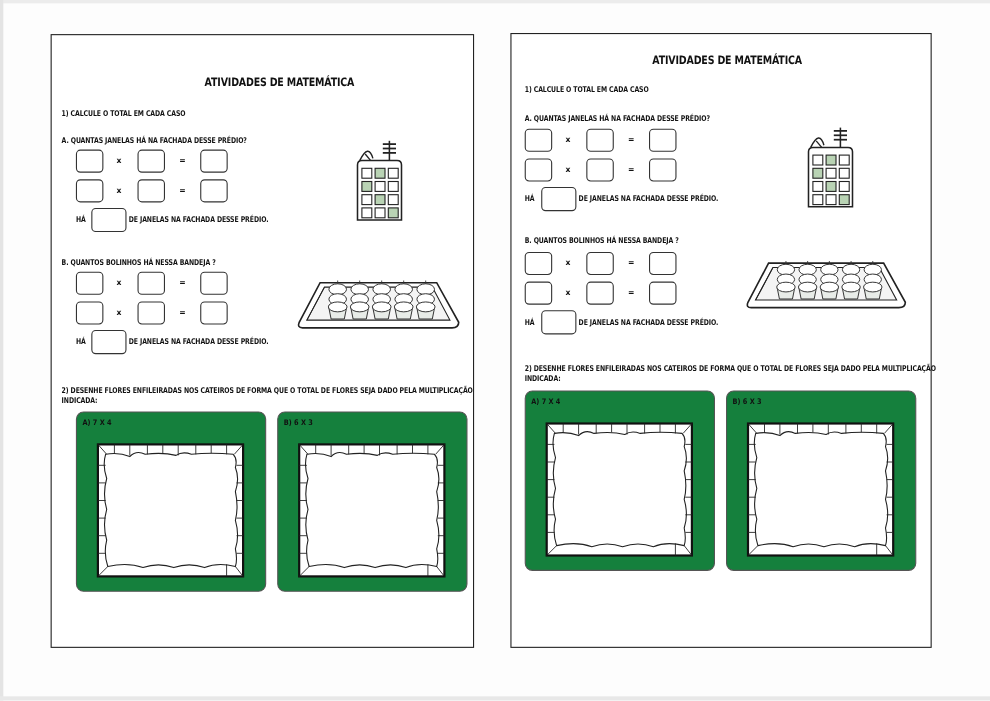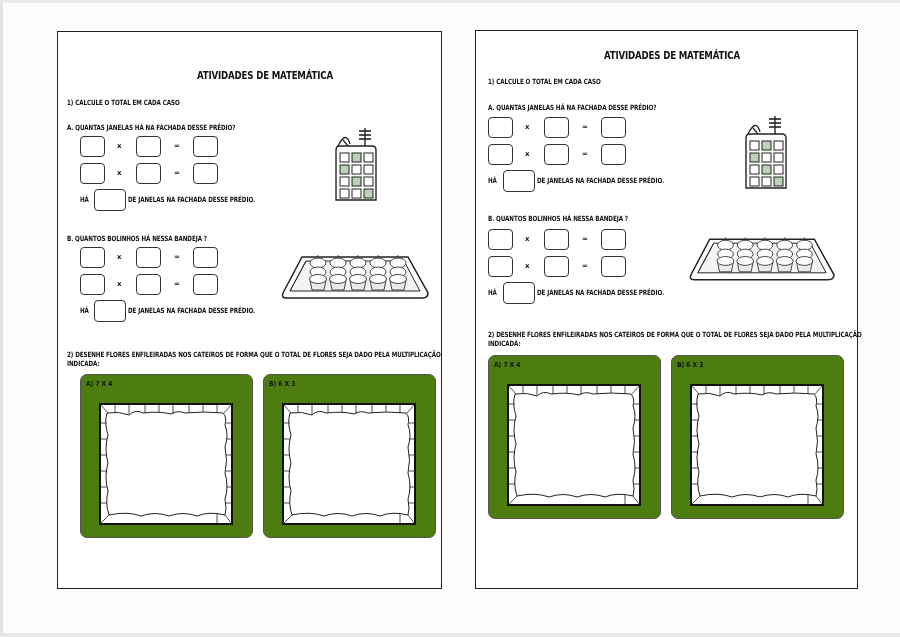--- a/index.html
+++ b/index.html
@@ -1,28 +1,28 @@
 <!DOCTYPE html>
 <html><head>
 <meta charset="utf-8">
 <style>
   html, body { margin:0; padding:0; }
   body { width:900px; height:637px; background:#fdfdfd; position:relative; overflow:hidden;
          font-family:"DejaVu Sans", sans-serif; color:#111; }
   .scan-edge-top { position:absolute; left:0; top:0; width:900px; height:3px; background:#ececec; }
   .scan-edge-bottom { position:absolute; left:0; bottom:0; width:900px; height:4px; background:#e8e8e8; }
   .scan-edge-left { position:absolute; left:0; top:0; width:3px; height:637px; background:#e4e4e4; }
-  .page { position:absolute; border:1.5px solid #222; background:#fff; box-sizing:border-box;margin-left:11px; }
+  .page { position:absolute; border:1.5px solid #222; background:#fff; box-sizing:border-box; }
   .abs { position:absolute; }
   .title { font-size:10.5px; font-weight:bold; letter-spacing:-0.2px; white-space:nowrap; transform:scaleX(0.82); transform-origin:left center; }
   .txt { font-size:7.2px; font-weight:bold; white-space:nowrap; transform:scaleX(0.78); transform-origin:left center; letter-spacing:-0.1px; }
   .box { position:absolute; width:25px; height:21px; border:1.3px solid #333; border-radius:4px; box-sizing:border-box; background:#fff; }
   .box.wide { width:32px; height:22px; }
   .op { position:absolute; font-size:7px; font-weight:bold; }
-  .card { position:absolute; border:1.2px solid #555; border-radius:7px; box-sizing:border-box; background:#4d7c0f; }
+  .card { position:absolute; border:1.2px solid #555; border-radius:7px; box-sizing:border-box; background:#15803d; }
   .card-label { position:absolute; left:5px; top:5px; font-size:7px; font-weight:bold; white-space:nowrap; transform:scaleX(0.85); transform-origin:left center; }
   svg { position:absolute; overflow:visible; }
 </style>
 </head>
 <body>
 
 <div class="scan-edge-top"></div>
 <div class="scan-edge-left"></div>
 <div class="scan-edge-bottom"></div>
 

